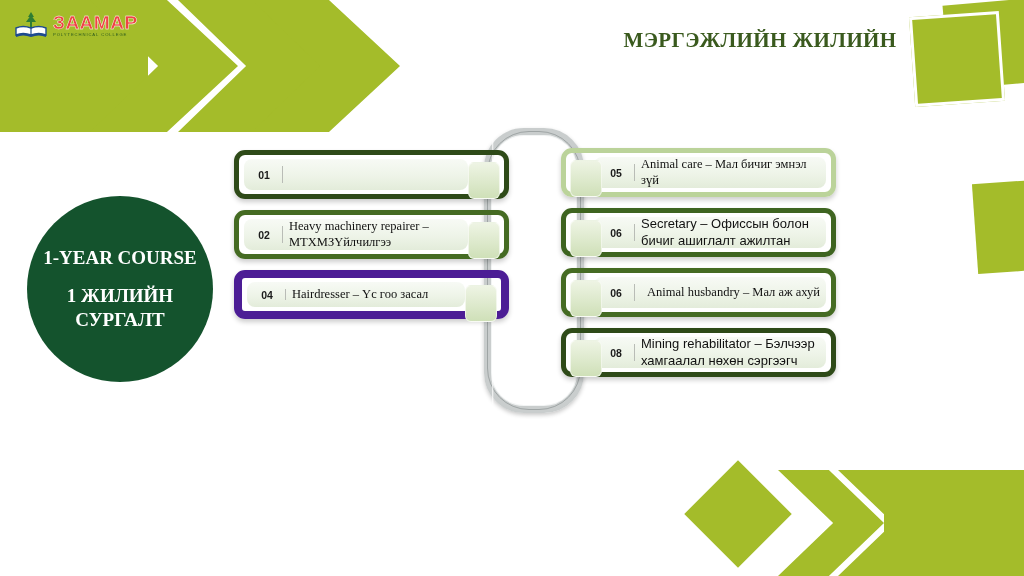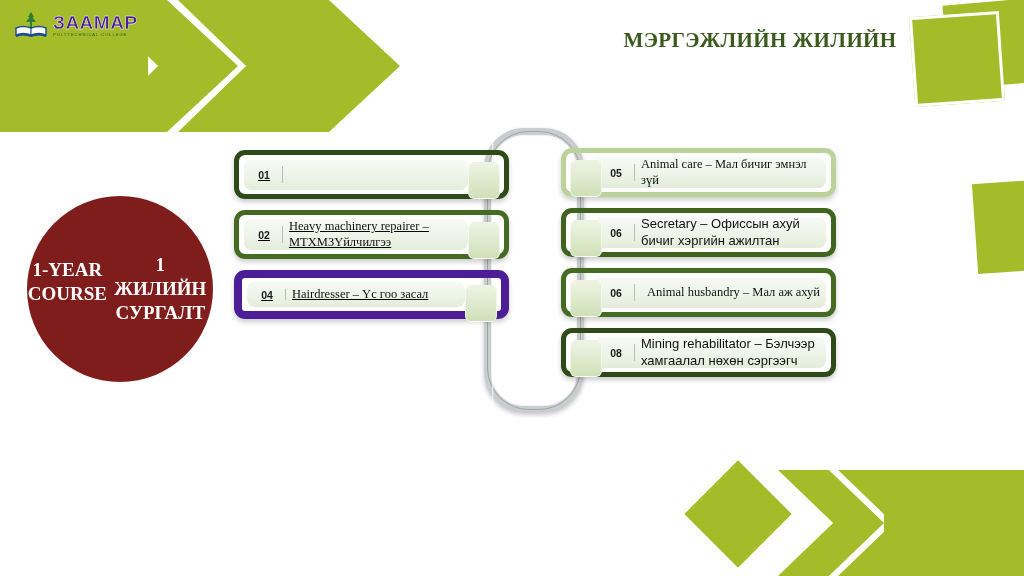--- a/index.html
+++ b/index.html
@@ -104,21 +104,21 @@
   .logo-text {
     display: flex;
     flex-direction: column;
     line-height: 1;
   }
   .logo-word {
     font-family: "Liberation Sans", sans-serif;
     font-weight: bold;
     font-size: 19px;
     letter-spacing: 0.5px;
-    color: #4c1d95;
+    color: #ef4444;
     -webkit-text-stroke: 0.4px #ffffff;
   }
   .logo-sub {
     font-family: "Liberation Sans", sans-serif;
     font-size: 4.2px;
     letter-spacing: 0.9px;
     color: #2b5a1e;
     margin-top: 1px;
   }
 
@@ -135,23 +135,23 @@
     color: #3A5A1E;
     white-space: nowrap;
   }
 
   
   .circle {
     position: absolute;
     left: 27px; top: 196px;
     width: 186px; height: 186px;
     border-radius: 50%;
-    background: #7f1d1d;
+    background: #14532d;
     display: flex;
-    flex-direction: row;
+    flex-direction: column;
     align-items: center;
     justify-content: center;
     color: #ffffff;
     font-family: "Liberation Serif", serif;
     font-weight: bold;
     font-size: 19px;
     line-height: 1.25;
     text-align: center;
   }
   .circle .cl-en { margin-bottom: 14px; }
@@ -207,21 +207,21 @@
   .row-inner {
     position: absolute;
     top: 4px; bottom: 4px;
     border-radius: 8px;
     background: linear-gradient(to bottom, #f7faf5 0%, #eef4e8 55%, #e3ecda 100%);
     display: flex;
     align-items: center;
     box-sizing: border-box;
   }
   
-  .col-left .row-inner  { left: 5px;  right: 36px; text-decoration: underline; }
+  .col-left .row-inner  { left: 5px;  right: 36px; }
   .col-right .row-inner { left: 28px; right: 5px;  }
 
   .tab {
     position: absolute;
     top: 7px;
     width: 30px; height: 35px;
     border-radius: 6px;
     background: linear-gradient(to bottom, #eef4e4, #cfe0b8);
     border: 1px solid rgba(255,255,255,0.6);
   }
@@ -355,21 +355,21 @@
         <span class="divider"></span>
         <span class="label">Animal  care – Мал бичиг эмнэл зүй</span>
       </div>
       <div class="tab"></div>
     </div>
 
     <div class="row bd-6">
       <div class="row-inner">
         <span class="num">06</span>
         <span class="divider"></span>
-        <span class="label sans">Secretary – Офиссын ахуй бичиг хэргийн ажилтан</span>
+        <span class="label sans">Secretary – Офиссын болон бичиг ашиглалт ажилтан</span>
       </div>
       <div class="tab"></div>
     </div>
 
     <div class="row bd-7">
       <div class="row-inner">
         <span class="num">06</span>
         <span class="divider"></span>
         <span class="label center">Animal  husbandry  – Мал аж ахуй</span>
       </div>

